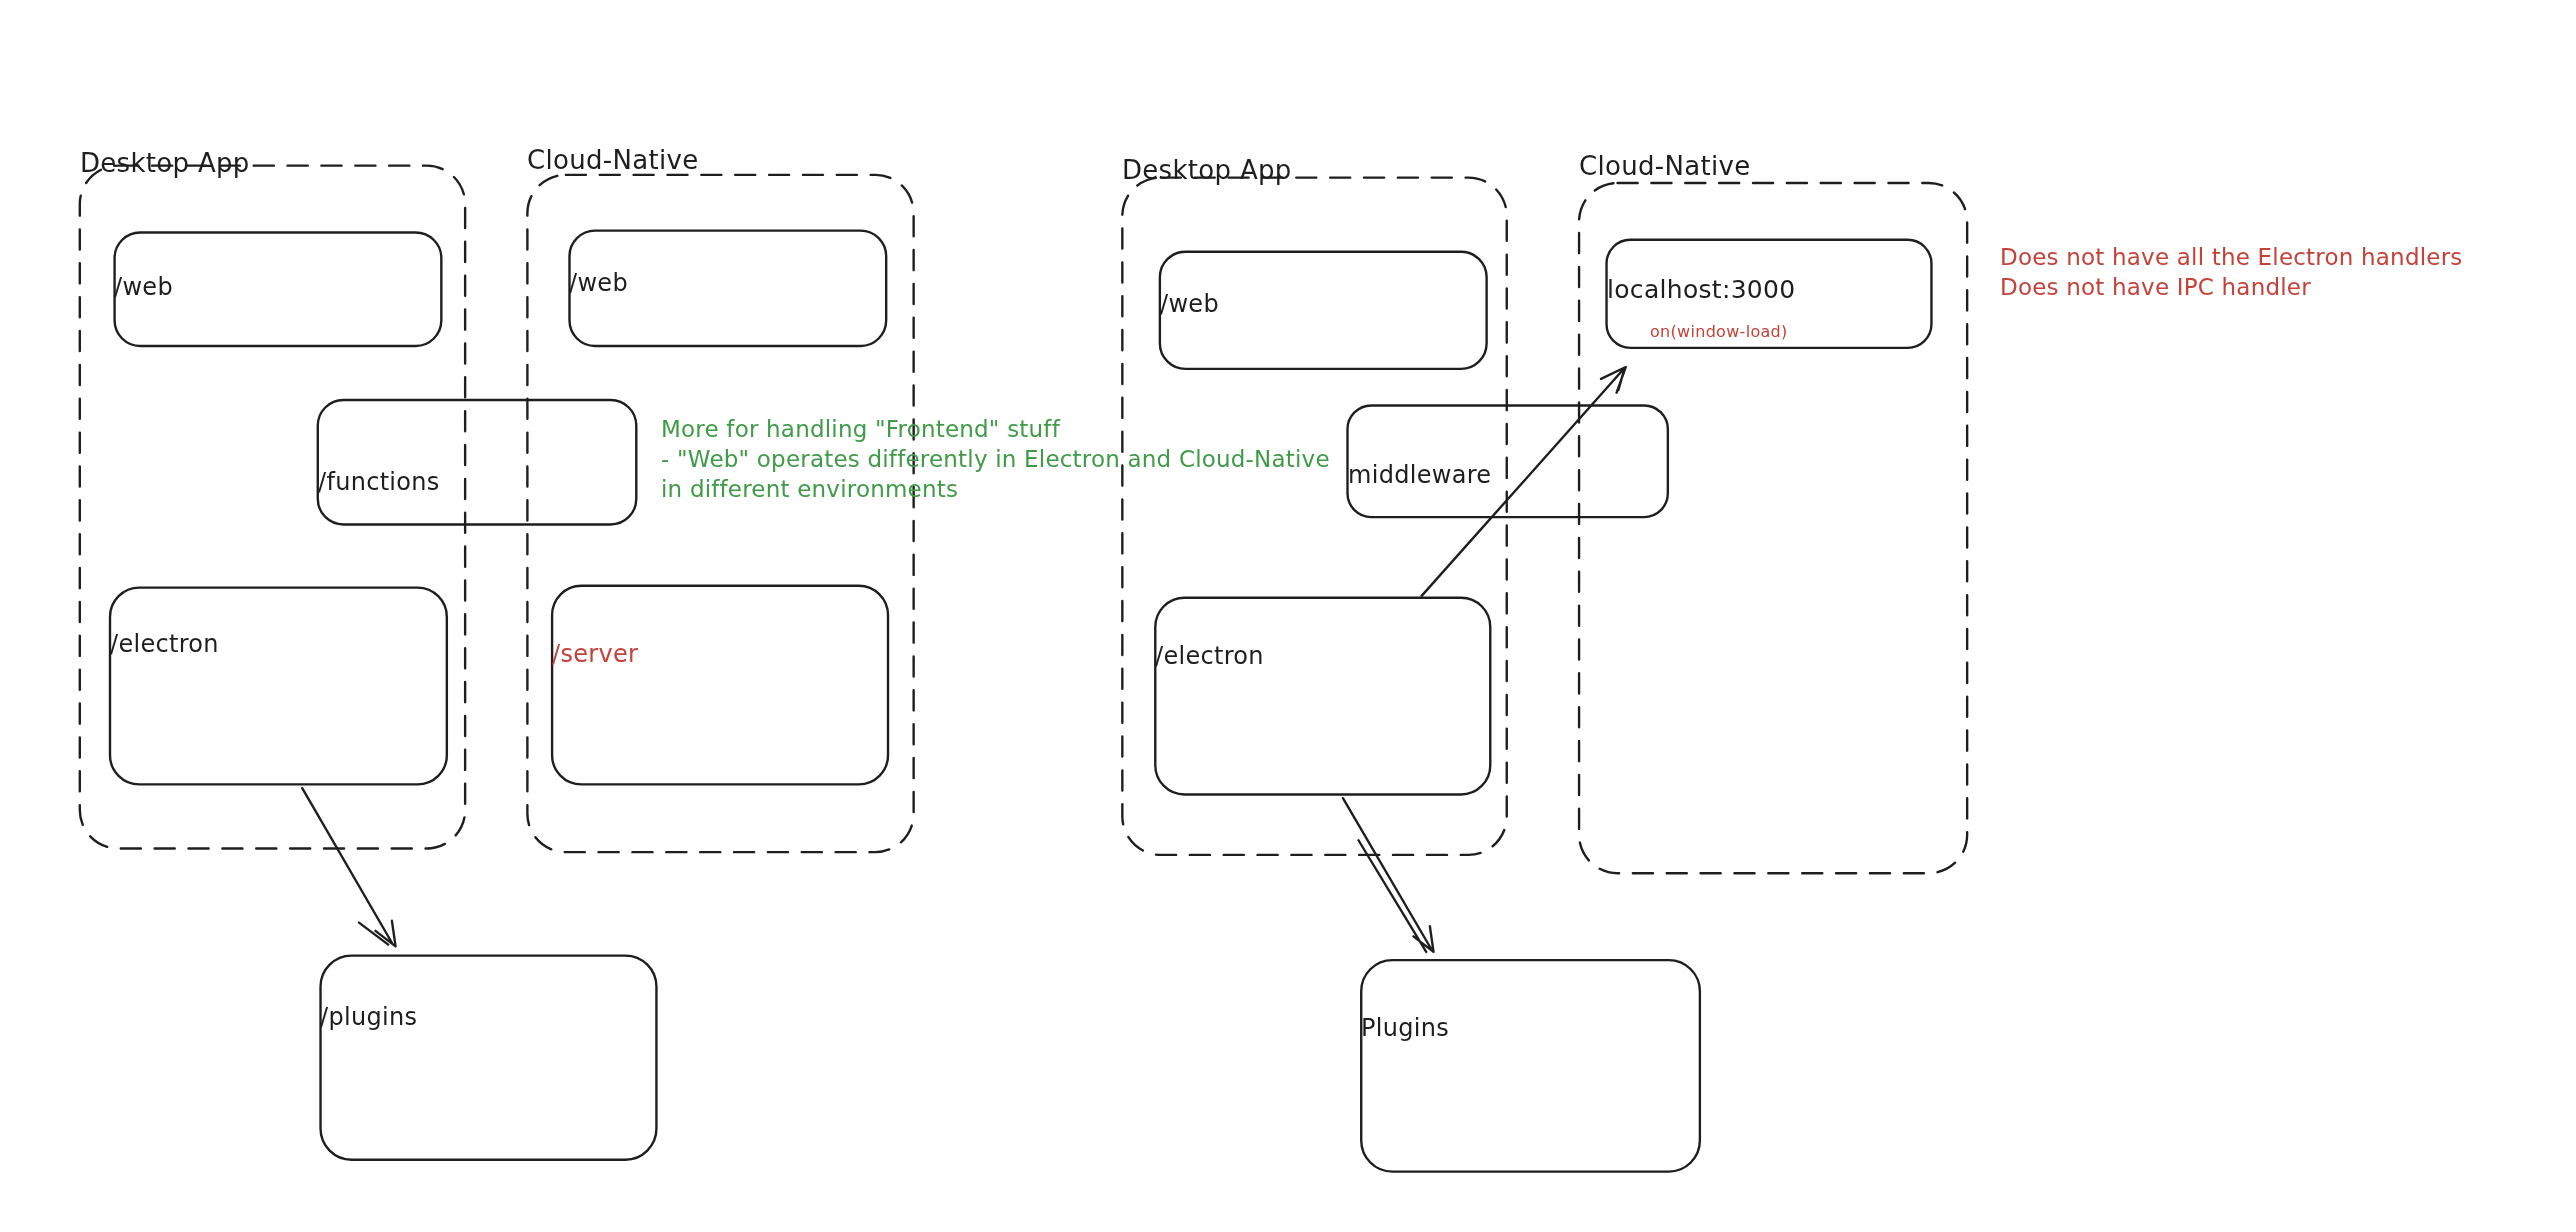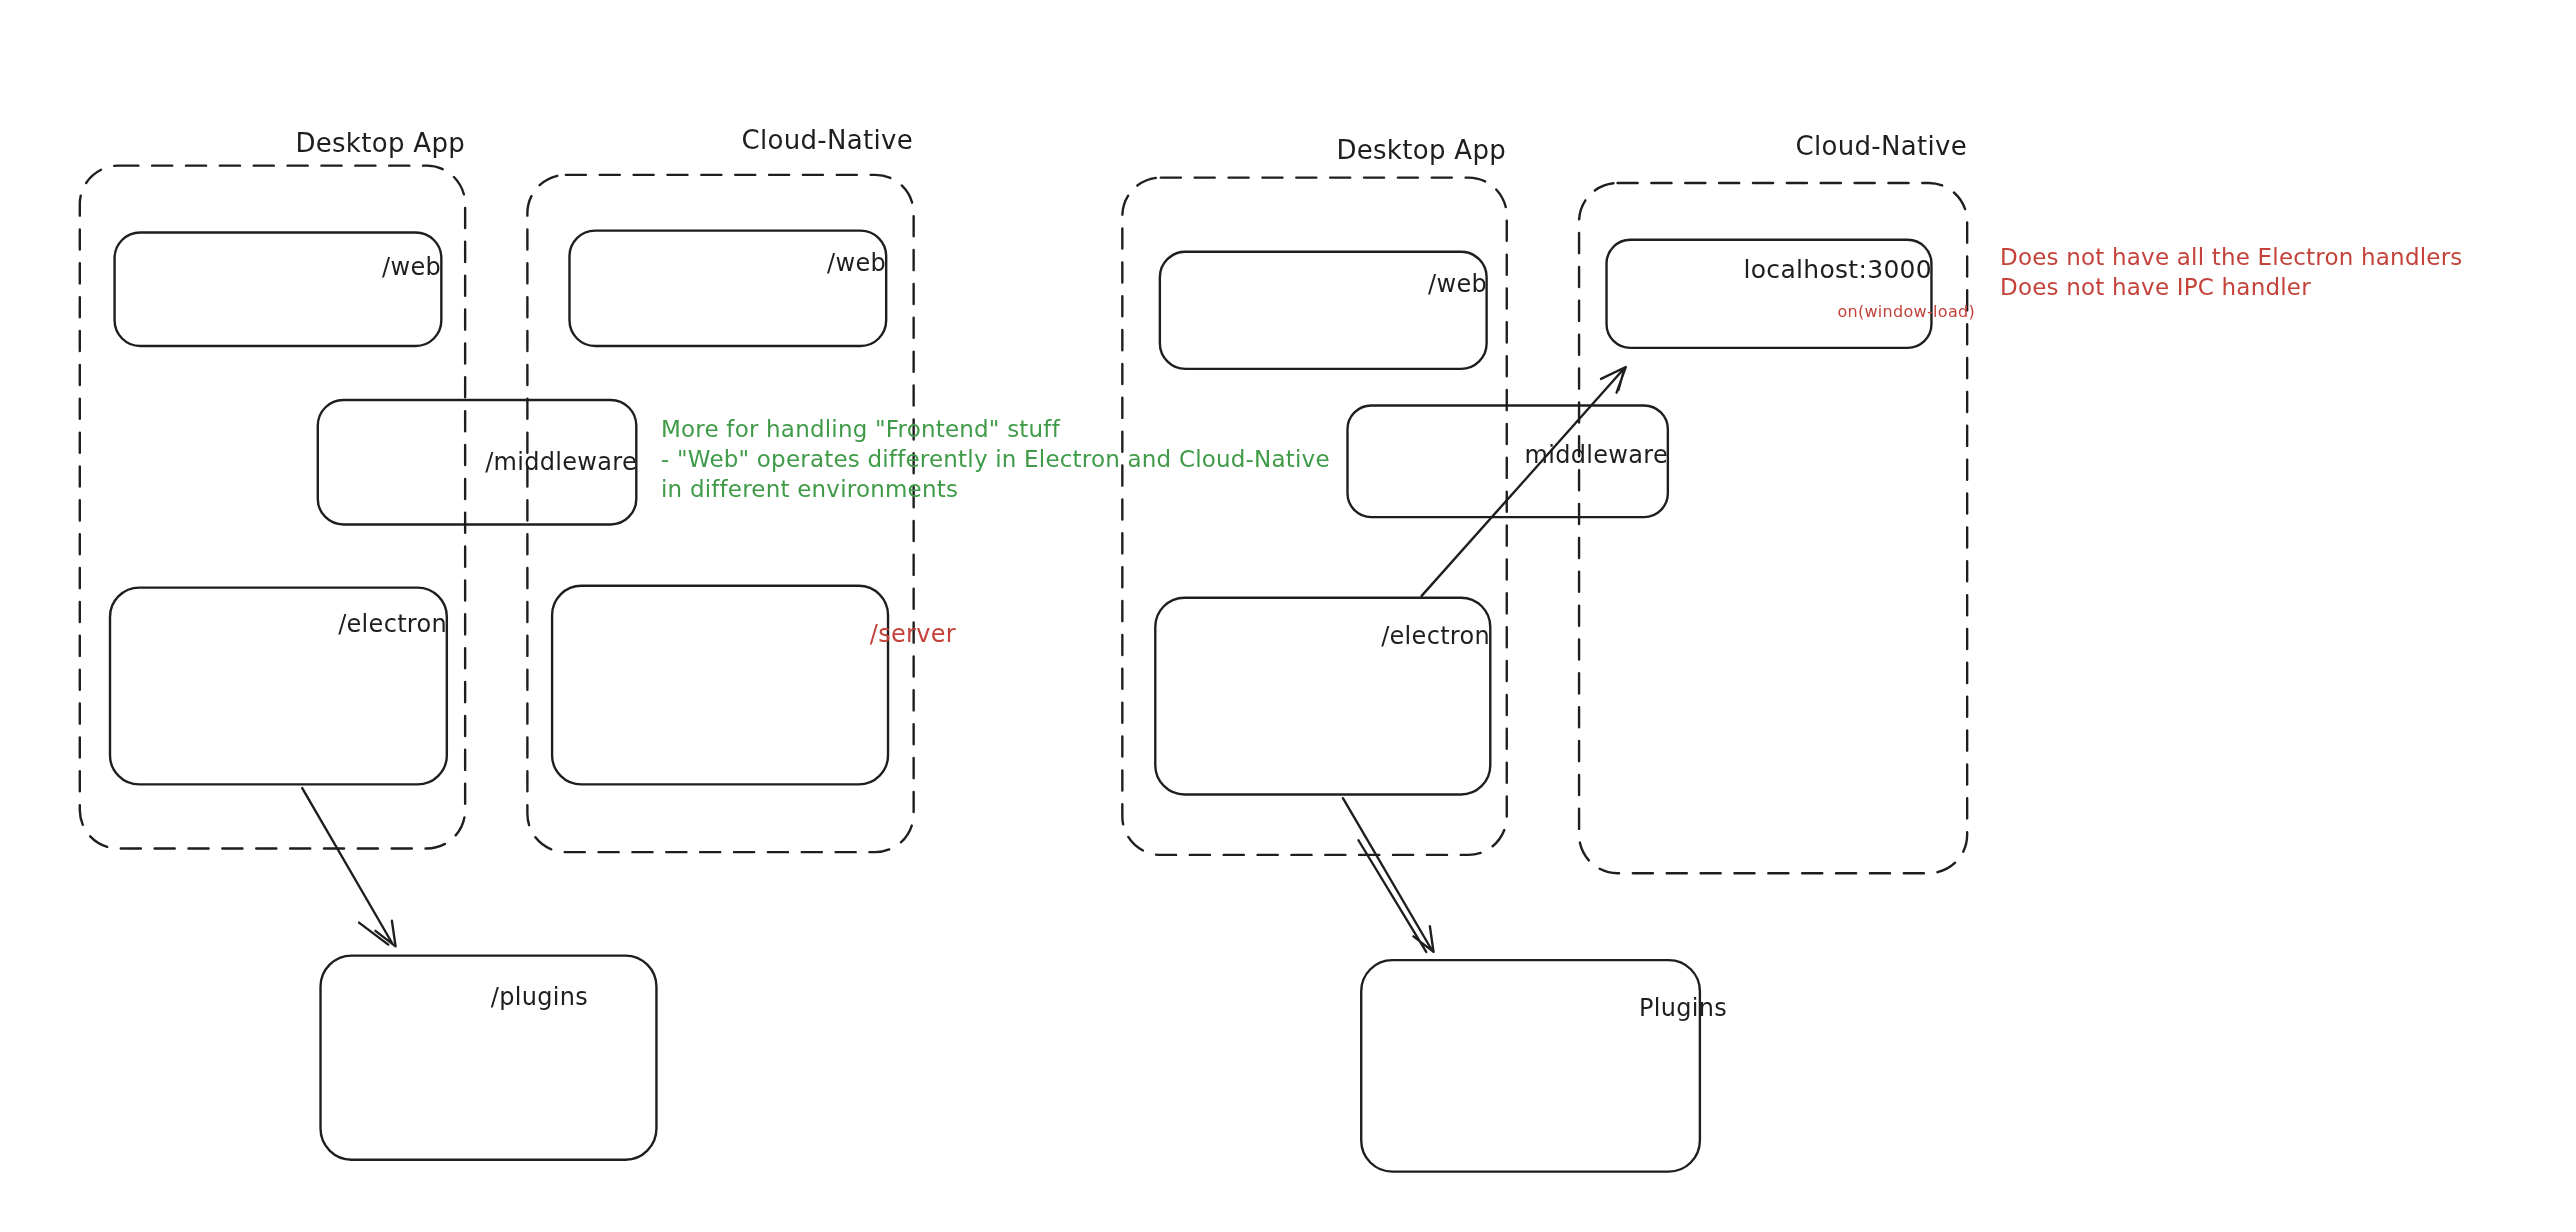--- a/index.html
+++ b/index.html
@@ -7,25 +7,26 @@
     position:relative;
     width:2576px;height:1232px;
     background:#ffffff;
     font-family:"DejaVu Sans", sans-serif;
     color:#1e1e1e;
     overflow:hidden;
   }
   .shapes{position:absolute;left:0;top:0;}
   .lbl{
     position:absolute;
-    text-align:right;
+    text-align:left;
     font-size:24px;
     letter-spacing:0.3px;
     white-space:nowrap;
     color:#1e1e1e;
+    margin-top:20px;
   }
   .container-lbl{font-size:26px;}
   .red{color:var(--red,#c4423a);}
   .green{color:var(--green,#3f9b47);}
   .note{
     position:absolute;
     font-size:23px;
     line-height:30px;
     text-align:left;
     white-space:nowrap;
@@ -66,21 +67,21 @@
     <path d="M1553,651 L1773,404 M1749,414 L1776,401 L1766,429 M1768,426 L1774,405"></path>
   </svg>
 
   <div class="lbl container-lbl" style="left:80px;top:128px;width:385px">Desktop App</div>
   <div class="lbl container-lbl" style="left:527px;top:125px;width:386px">Cloud-Native</div>
   <div class="lbl container-lbl" style="left:1122px;top:135px;width:384px">Desktop App</div>
   <div class="lbl container-lbl" style="left:1579px;top:131px;width:388px">Cloud-Native</div>
 
   <div class="lbl" style="left:114px;top:253px;width:327px">/web</div>
   <div class="lbl" style="left:569px;top:249px;width:317px">/web</div>
-  <div class="lbl" style="left:318px;top:448px;width:319px">/middleware</div>
+  <div class="lbl" style="left:318px;top:448px;width:319px">/functions</div>
   <div class="lbl" style="left:110px;top:610px;width:337px">/electron</div>
   <div class="lbl red" style="left:552px;top:620px;width:404px">/server</div>
   <div class="lbl" style="left:320px;top:983px;width:268px">/plugins</div>
 
   <div class="lbl" style="left:1160px;top:270px;width:327px">/web</div>
   <div class="lbl localhost-lbl" style="left:1607px;top:255px;width:325px">localhost:3000</div>
   <div class="lbl red windowload-lbl" style="left:1650px;top:302px;width:325px">on(window-load)</div>
   <div class="lbl" style="left:1348px;top:441px;width:320px">middleware</div>
   <div class="lbl" style="left:1155px;top:622px;width:335px">/electron</div>
   <div class="lbl" style="left:1361px;top:994px;width:366px">Plugins</div>

